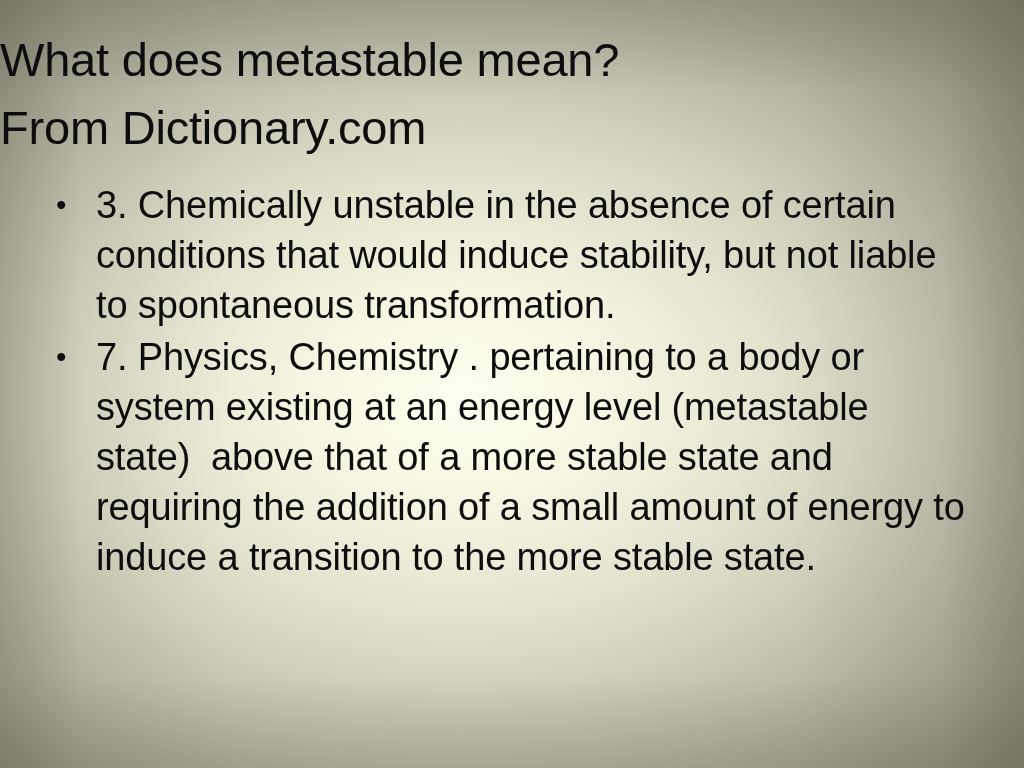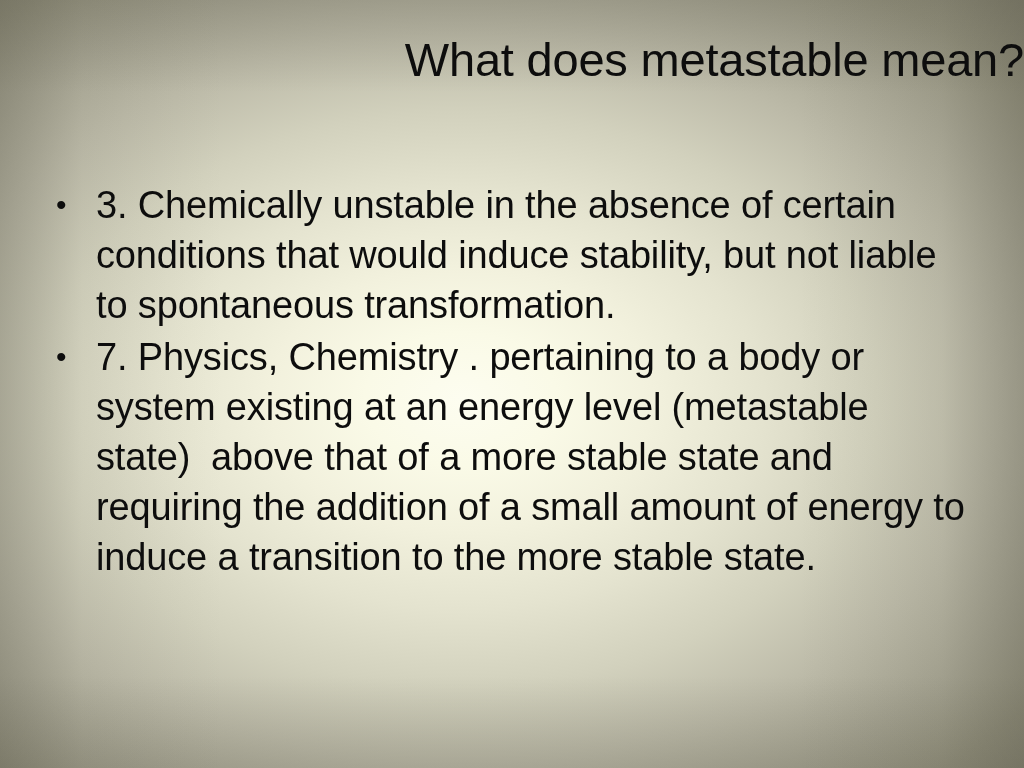--- a/index.html
+++ b/index.html
@@ -44,23 +44,23 @@
     inset: 0;
     pointer-events: none;
     background:
       linear-gradient(to right, rgba(90,88,74,0.30) 0%, rgba(90,88,74,0.06) 8%, rgba(0,0,0,0) 22%, rgba(0,0,0,0) 78%, rgba(90,88,74,0.08) 92%, rgba(90,88,74,0.32) 100%),
       linear-gradient(to bottom, rgba(90,88,74,0.22) 0%, rgba(0,0,0,0) 12%, rgba(0,0,0,0) 88%, rgba(90,88,74,0.20) 100%);
   }
 
   #title-block {
     position: absolute;
     left: 0;
-    right: 0;
+    right: 16px;
     top: 26px;
-    text-align: right;
+    text-align: left;
     z-index: 2;
   }
 
   .title-line {
     color: #0d0d0d;
     font-size: 47px;
     line-height: 68px;
     font-weight: 400;
     letter-spacing: -0.2px;
     white-space: pre;
@@ -100,20 +100,21 @@
     letter-spacing: -0.15px;
   }
 </style>
 </head>
 <body>
 
 <div id="slide">
 
   <div id="title-block">
     <div class="title-line">What does metastable mean?</div>
+    <div class="title-line">From Dictionary.com</div>
   </div>
 
   <div id="body-block">
 
     <div class="bullet-item">
       <span class="bullet-marker">•</span>
       <span class="bullet-text">3. Chemically unstable in the absence of certain conditions that would induce stability, but not liable to spontaneous transformation.</span>
     </div>
 
     <div class="bullet-item">

